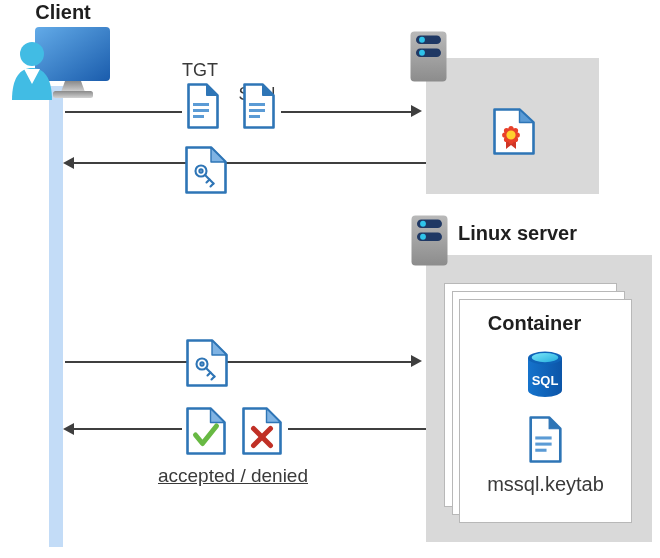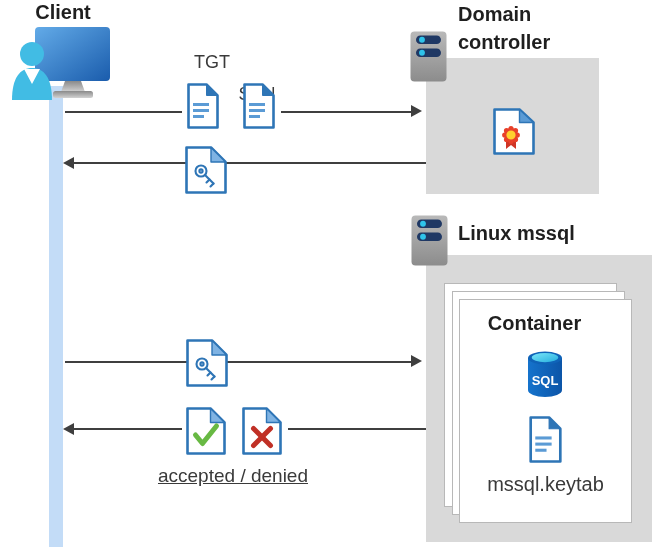--- a/index.html
+++ b/index.html
@@ -73,21 +73,21 @@
 
   <svg class="abs icon" style="left:8px;top:22px;" width="102" height="78" viewBox="0 0 102 78">
     <rect x="27" y="5" width="75" height="54" rx="4" fill="url(#gradMonitor)"></rect>
     <polygon points="57,59 73,59 77,70 53,70" fill="url(#gradStand)"></polygon>
     <rect x="45" y="69" width="40" height="7" rx="2.5" fill="url(#gradStand)"></rect>
     <path d="M4,78 C4,56 12,46 24,46 C36,46 44,56 44,78 Z" fill="var(--person-cyan)"></path>
     <polygon points="16,47 32,47 24,62" fill="#ffffff"></polygon>
     <circle cx="24" cy="32" r="12" fill="var(--person-cyan)"></circle>
   </svg>
 
-  <div class="abs label center" style="left:178px;top:52px;width:44px;margin-left:12px;">TGT</div>
+  <div class="abs label center" style="left:178px;top:60px;width:44px;">TGT</div>
   <div class="abs label center" style="left:234px;top:68px;width:46px;margin-top:16px;">SPN</div>
   <div class="abs label center" style="left:140px;top:465px;width:186px;font-size:19px;text-decoration:underline;">accepted / denied</div>
 
   <div class="abs line" style="left:65px;top:111px;width:117px;"></div>
   <div class="abs line" style="left:281px;top:111px;width:131px;"></div>
   <div class="abs ah-r" style="left:411px;top:105px;"></div>
 
   <div class="abs ah-l" style="left:63px;top:157px;"></div>
   <div class="abs line" style="left:73px;top:162px;width:353px;"></div>
 
@@ -156,24 +156,20 @@
   <div class="abs graybox" style="left:426px;top:58px;width:173px;height:136px;"></div>
 
   <svg class="abs icon" style="left:410px;top:31px;" width="37" height="51" viewBox="0 0 37 51">
     <rect x="0.5" y="0.5" width="36" height="50" rx="4" fill="url(#gradServer)"></rect>
     <rect class="pill" x="6" y="4.5" width="25" height="8.5" rx="4.25"></rect>
     <circle class="dot" cx="12" cy="8.75" r="2.9"></circle>
     <rect class="pill" x="6" y="17.5" width="25" height="8.5" rx="4.25"></rect>
     <circle class="dot" cx="12" cy="21.75" r="2.9"></circle>
   </svg>
 
-  <div class="abs title" style="left:458px;top:0px;line-height:28px;">
-    <div>Domain</div>
-    <div>controller</div>
-  </div>
 
   <svg class="abs icon" style="left:493px;top:108px;" width="42" height="47" viewBox="0 0 42 47">
     <path class="doc-outline" d="M1.5,1.5 H26.5 L40.5,14.5 V45.5 H1.5 Z"></path>
     <path class="fold-cert" d="M26.5,1.5 V14.5 H40.5 Z"></path>
     <g>
       <polygon points="13,29 23,29 23,41 18,37 13,41" fill="var(--ribbon-red)"></polygon>
       <g fill="var(--cert-red)">
         <circle cx="24.3" cy="27" r="2.6"></circle>
           <circle cx="22.5" cy="31.5" r="2.6"></circle>
         <circle cx="18" cy="33.3" r="2.6"></circle>
@@ -191,21 +187,21 @@
   <div class="abs graybox" style="left:426px;top:255px;width:226px;height:287px;"></div>
 
   <svg class="abs icon" style="left:411px;top:215px;" width="37" height="51" viewBox="0 0 37 51">
     <rect x="0.5" y="0.5" width="36" height="50" rx="4" fill="url(#gradServer)"></rect>
     <rect class="pill" x="6" y="4.5" width="25" height="8.5" rx="4.25"></rect>
     <circle class="dot" cx="12" cy="8.75" r="2.9"></circle>
     <rect class="pill" x="6" y="17.5" width="25" height="8.5" rx="4.25"></rect>
     <circle class="dot" cx="12" cy="21.75" r="2.9"></circle>
   </svg>
 
-  <div class="abs title" style="left:458px;top:222px;">Linux mssql</div>
+  <div class="abs title" style="left:458px;top:222px;">Linux server</div>
 
   <div class="abs page" style="left:444px;top:283px;"></div>
   <div class="abs page" style="left:452px;top:291px;"></div>
   <div class="abs page" style="left:459px;top:299px;z-index:2;"></div>
 
   <div class="abs title center" style="left:459px;top:312px;width:151px;z-index:3;">Container</div>
 
   <svg class="abs icon" style="left:526px;top:351px;" width="38" height="47" viewBox="0 0 38 47">
     <path d="M2,7 L2,39 A17,7 0 0 0 36,39 L36,7 Z" fill="url(#gradSqlBody)"></path>
     <ellipse cx="19" cy="7" rx="17" ry="6.5" fill="#0f63b8"></ellipse>

